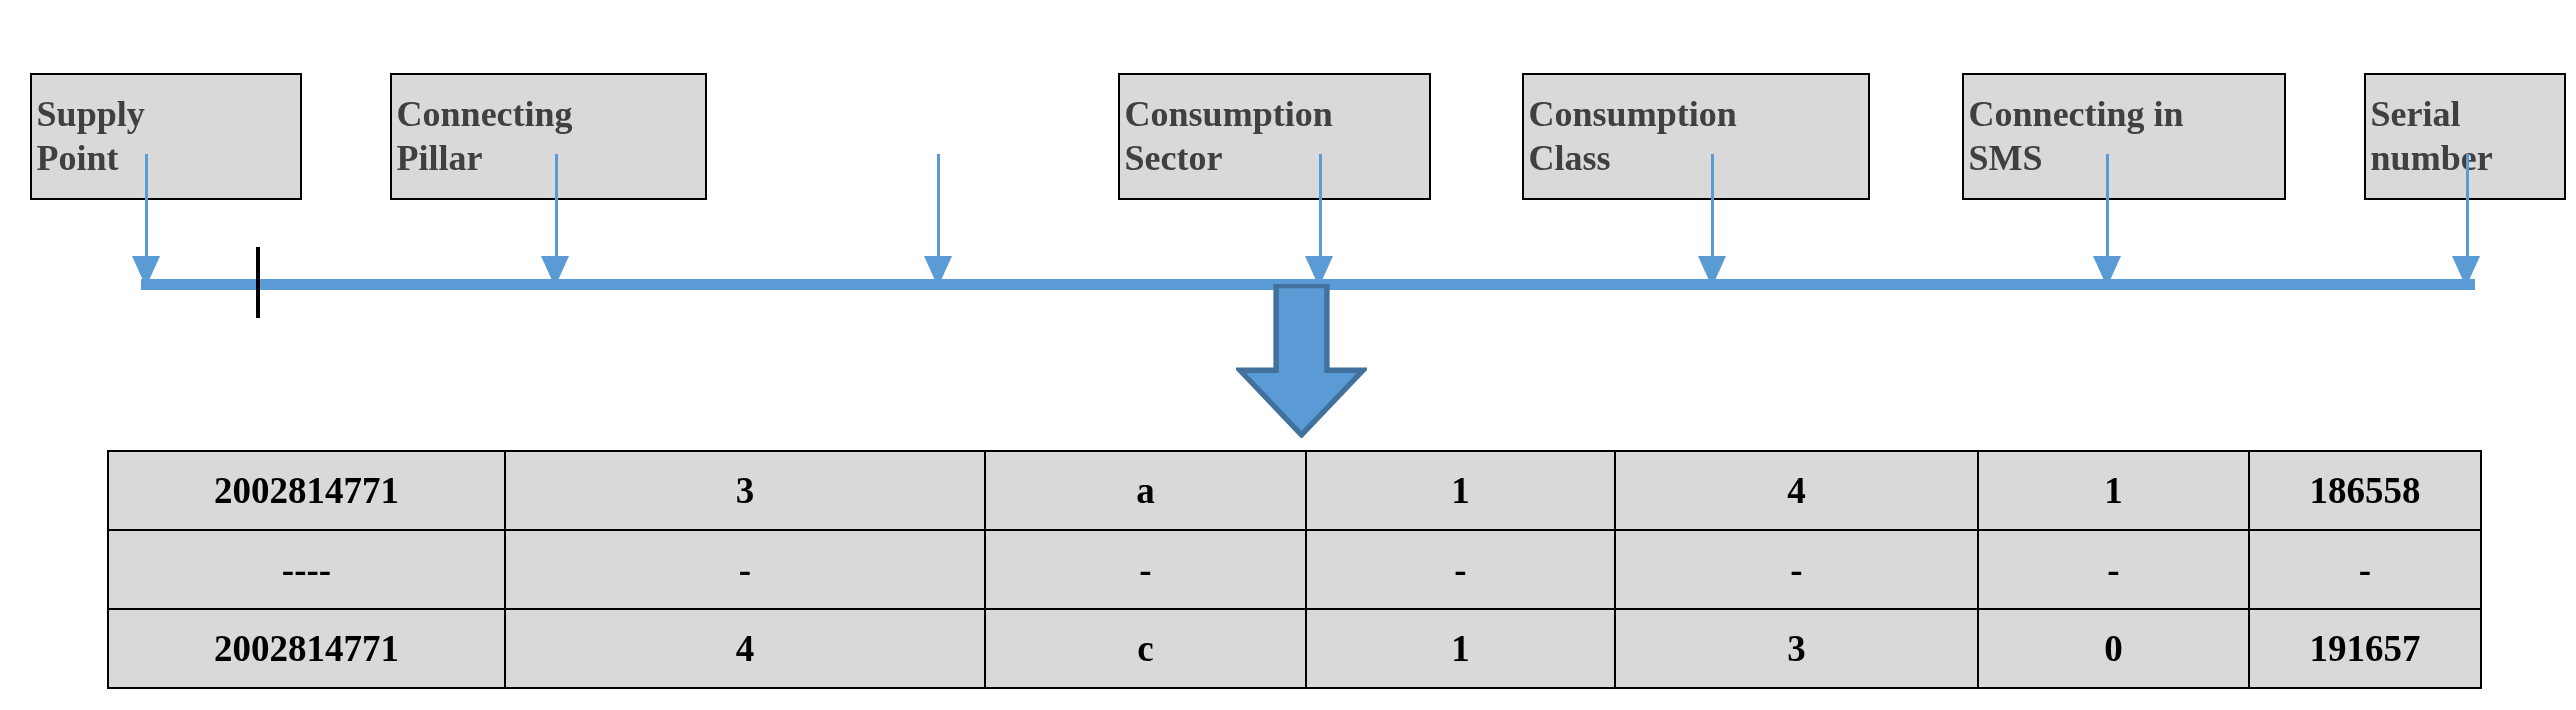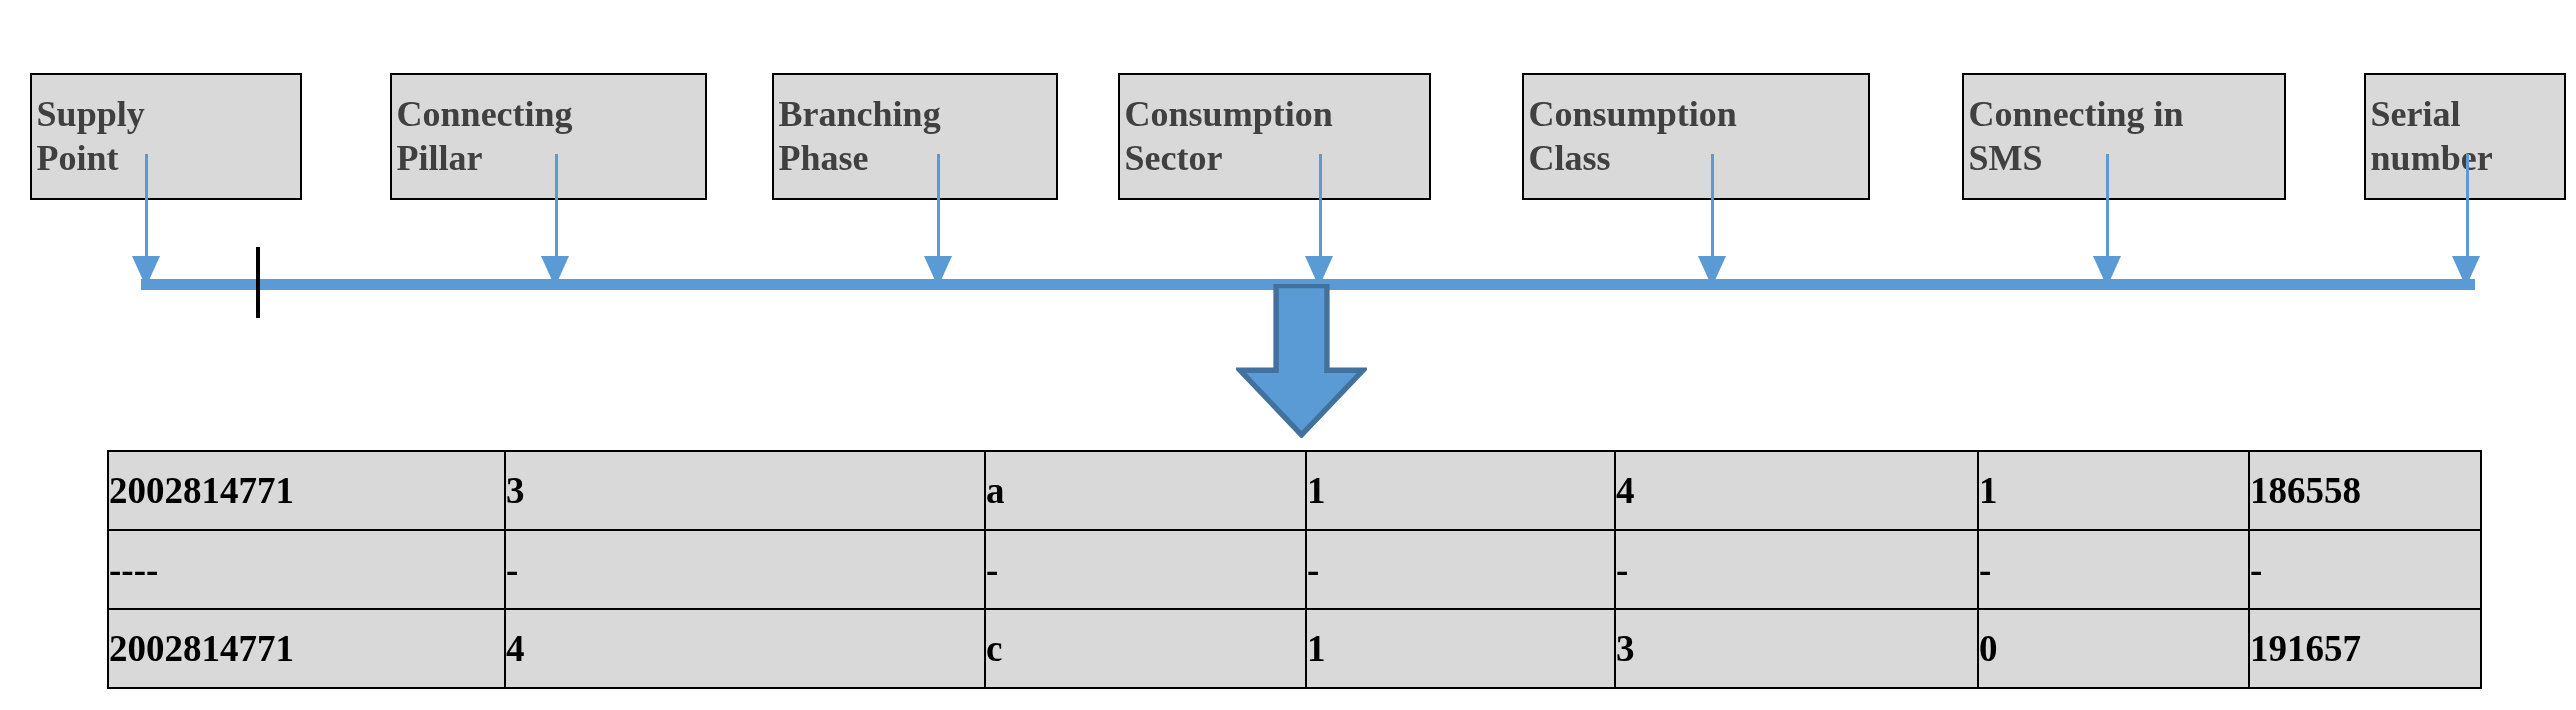--- a/index.html
+++ b/index.html
@@ -74,21 +74,21 @@
 
   
   .data-table {
     position: absolute;
     border-collapse: collapse;
     table-layout: fixed;
   }
   .data-table td {
     background: #D9D9D9;
     border: 2.3px solid #000000;
-    text-align: left;
+    text-align: center;
     vertical-align: middle;
     font-weight: bold;
     font-size: 37px;
     color: #000000;
     height: 77px;
     padding: 0;
   }
 </style>
 </head>
 <body>
@@ -98,24 +98,20 @@
   <div class="label-box" style="left:30px; top:25px; width:272px; height:127px;">
     <span class="lbl-text" style="white-space:pre-line;">Supply
 Point</span>
   </div>
 
   <div class="label-box" style="left:390px; top:25px; width:317px; height:127px;">
     <span class="lbl-text" style="white-space:pre-line;">Connecting
 Pillar</span>
   </div>
 
-  <div class="label-box" style="left:772px; top:25px; width:286px; height:127px;">
-    <span class="lbl-text" style="white-space:pre-line;">Branching
-Phase</span>
-  </div>
 
   <div class="label-box" style="left:1118px; top:25px; width:313px; height:127px;">
     <span class="lbl-text" style="white-space:pre-line;">Consumption
 Sector</span>
   </div>
 
   <div class="label-box" style="left:1522px; top:25px; width:348px; height:127px;">
     <span class="lbl-text" style="white-space:pre-line;">Consumption
 Class</span>
   </div>

